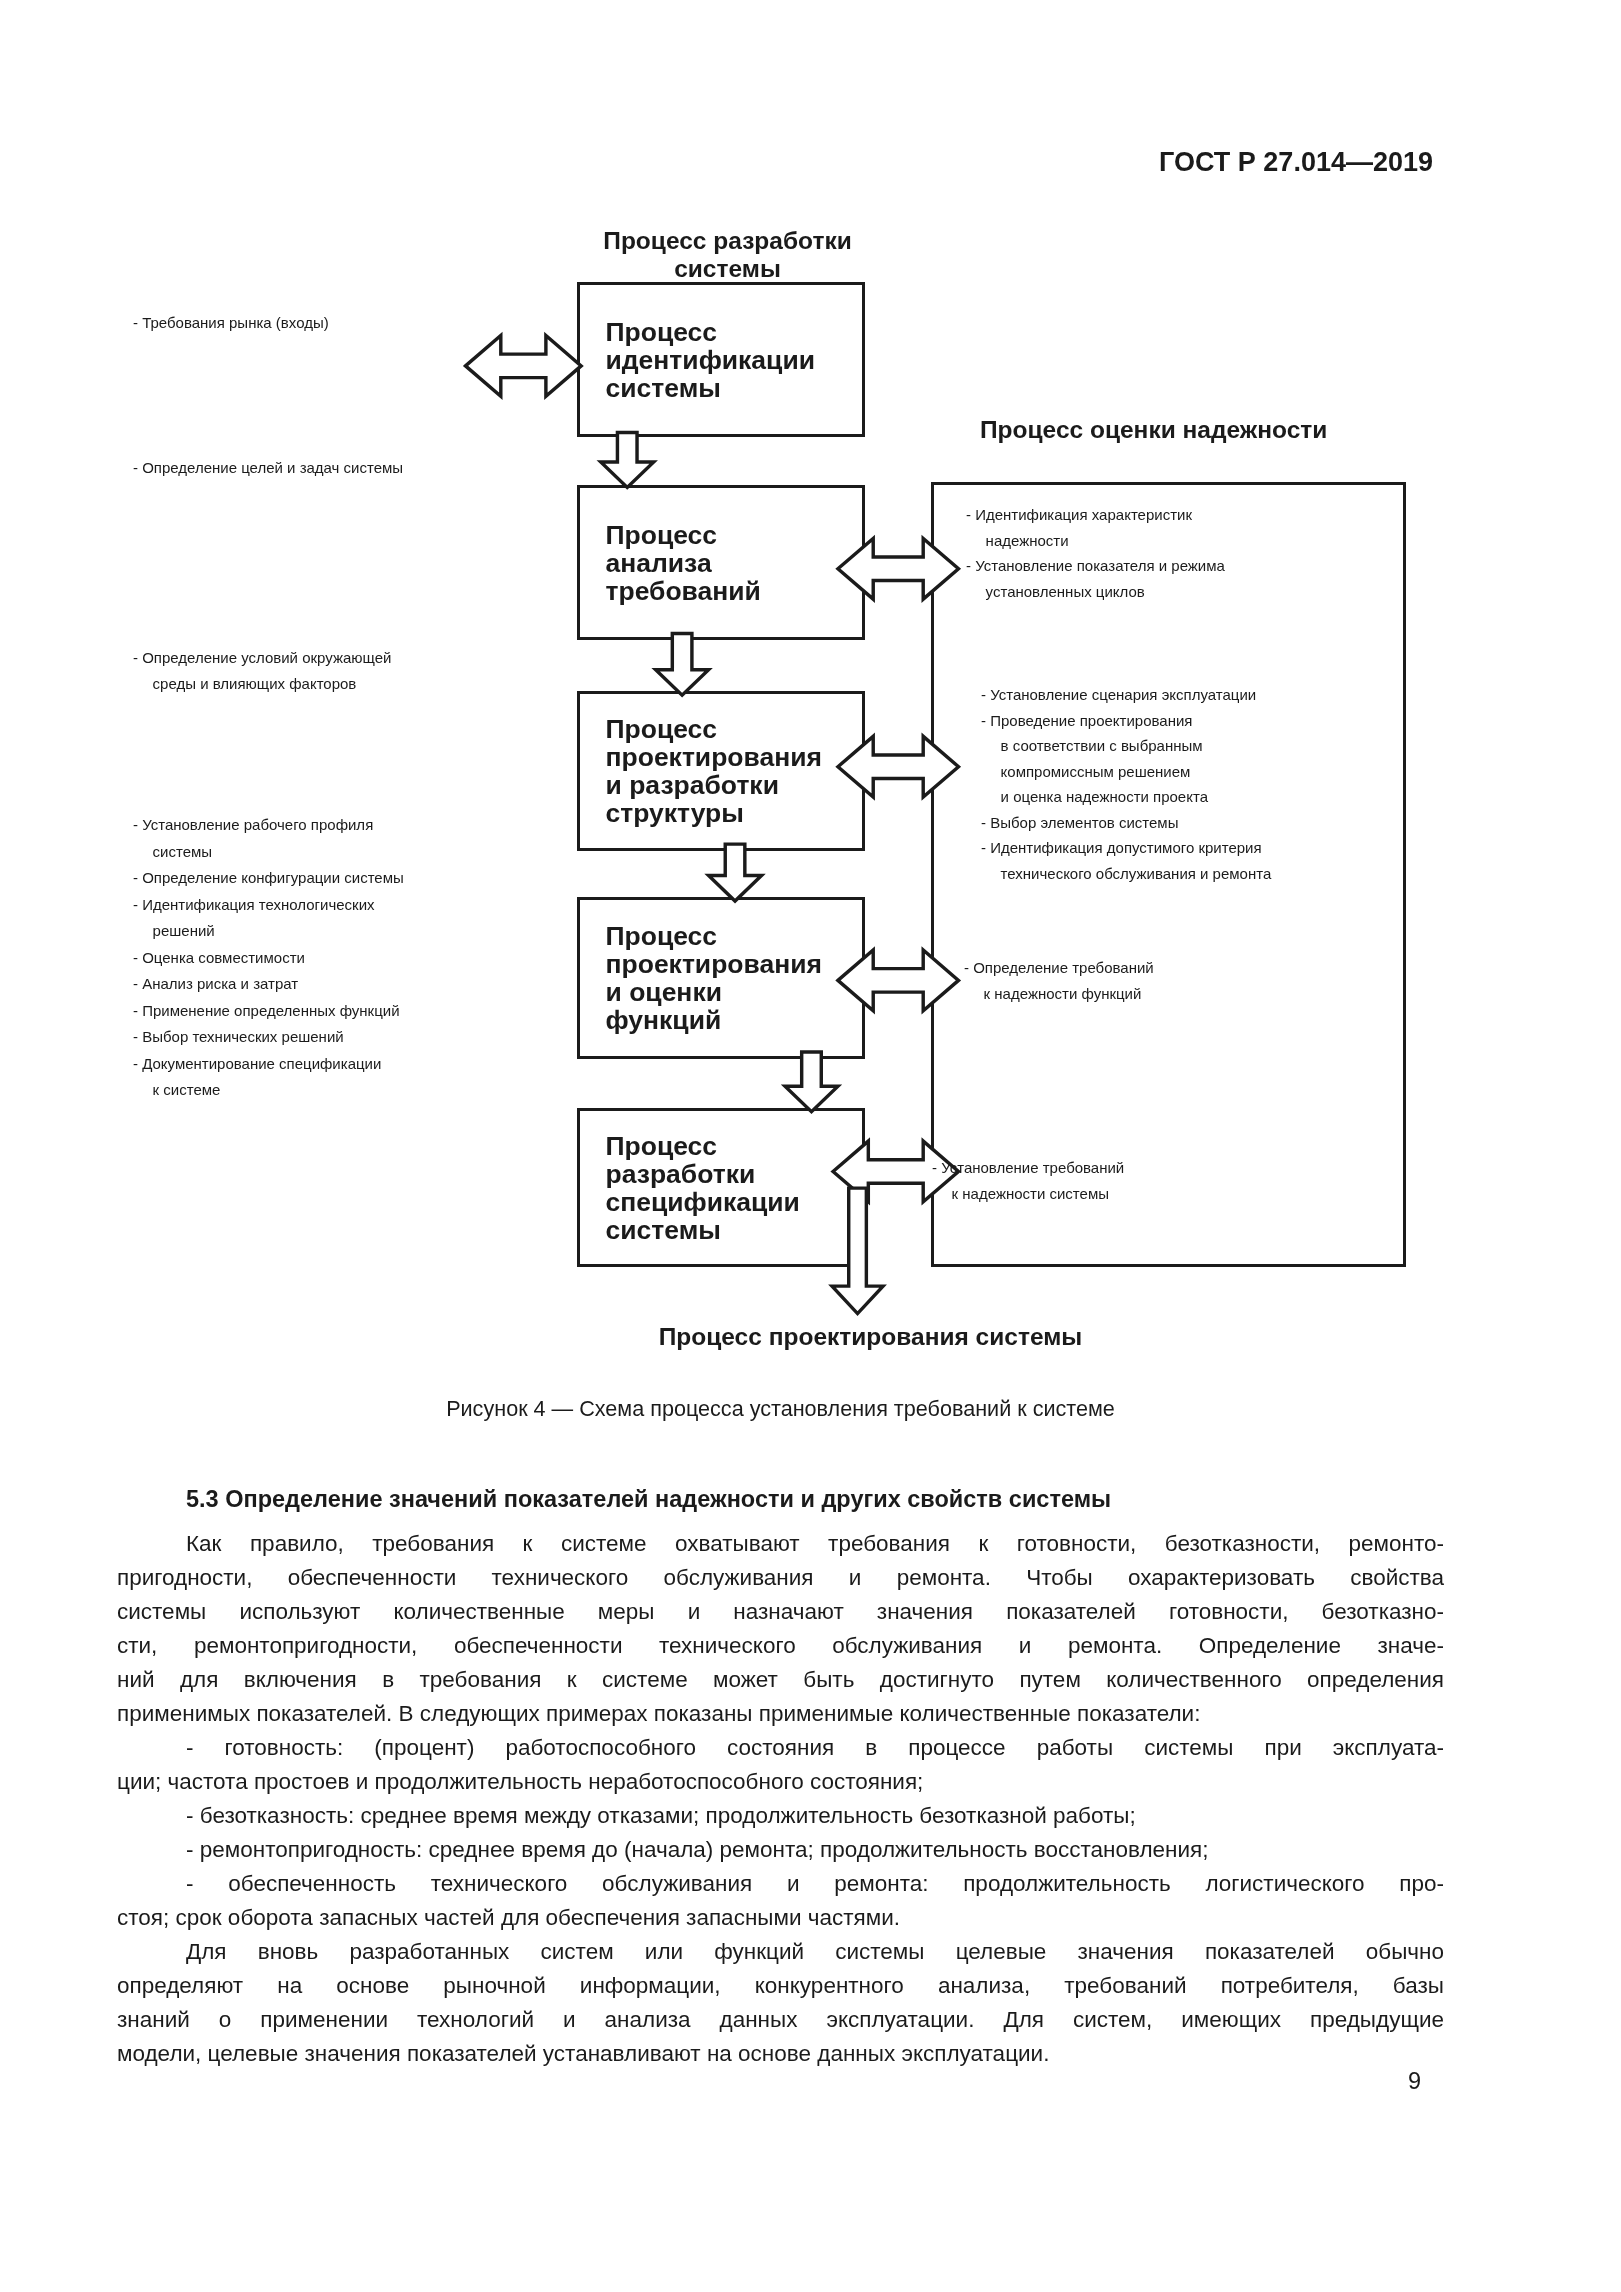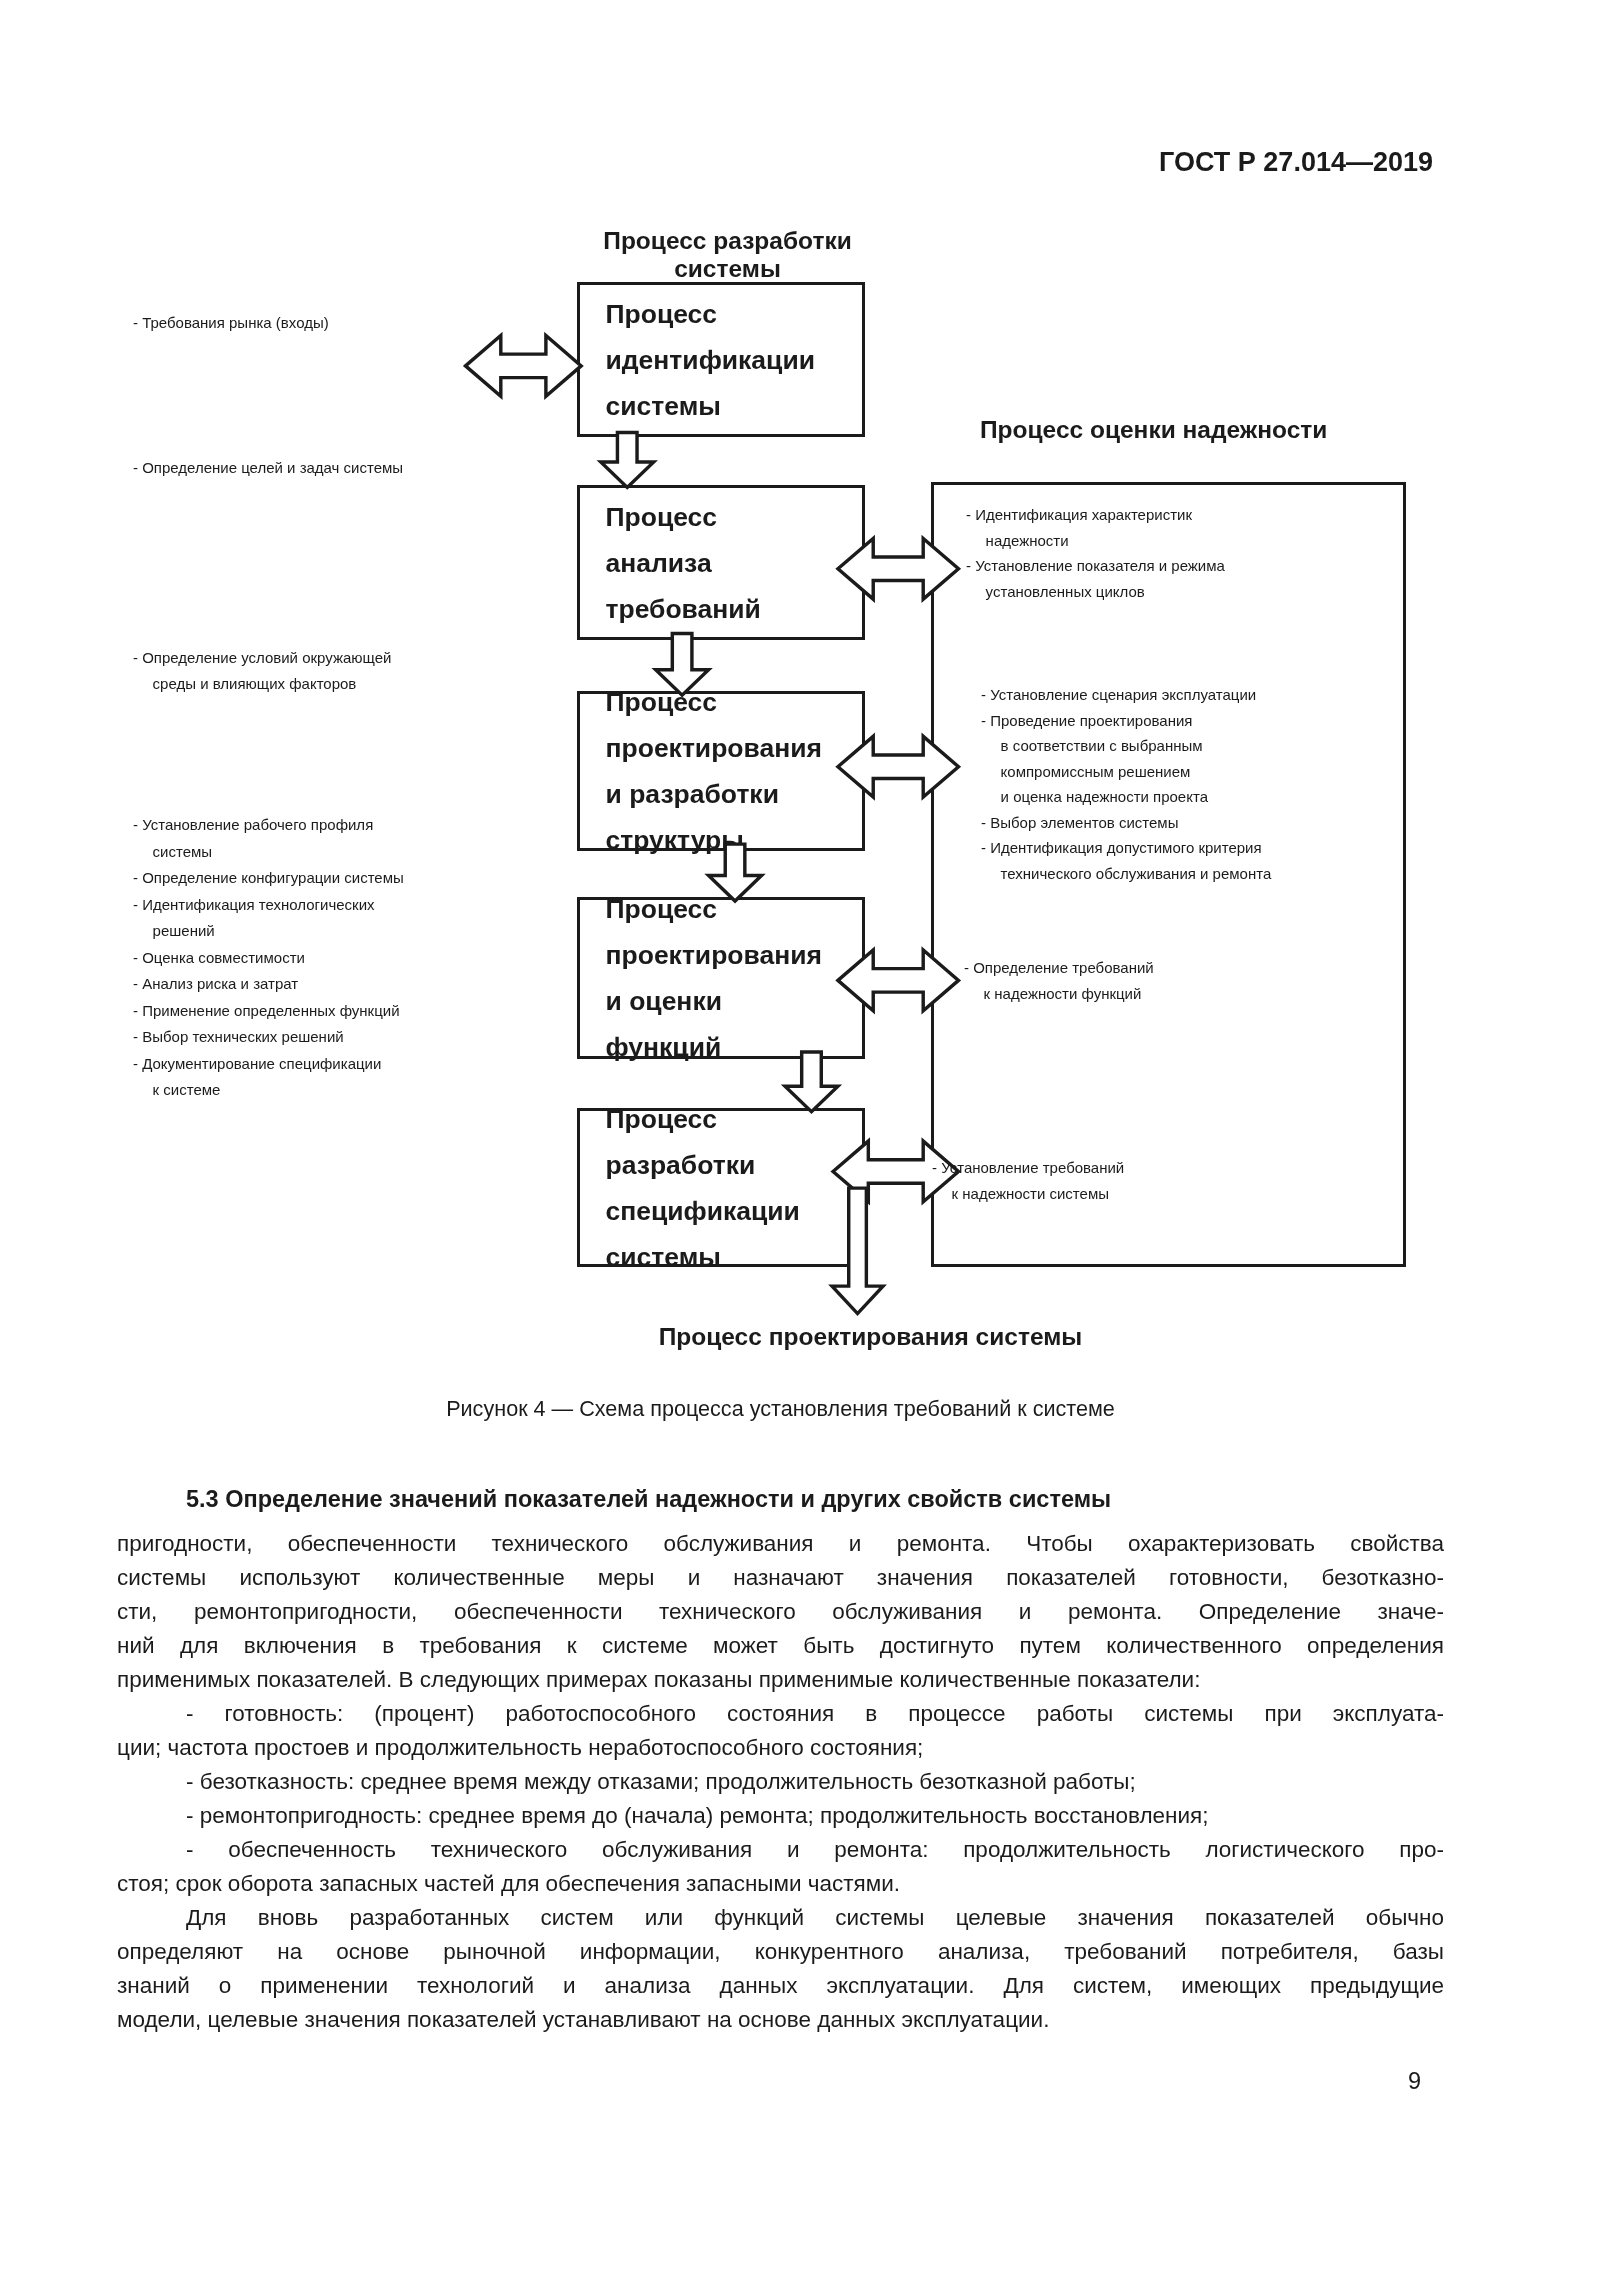--- a/index.html
+++ b/index.html
@@ -7,21 +7,21 @@
     position:relative; width:1621px; height:2293px; background:#ffffff;
     font-family:"Liberation Sans", sans-serif; color:#1b1b1b; overflow:hidden;
   }
   .abs { position:absolute; }
   
   .pbox {
     position:absolute; border:3.9px solid #1b1b1b; background:#ffffff;
     display:flex; align-items:center; box-sizing:border-box;
   }
   .pbox .blabel {
-    font-weight:bold; font-size:26.5px; line-height:46px; padding-left:25.5px;
+    font-weight:bold; font-size:26.5px; line-height:28px; padding-left:25.5px;
     white-space:pre-line;
   }
   .dtitle { font-weight:bold; font-size:24.5px; line-height:28px; }
   .center { text-align:center; }
   
   .note, .note-item {
     font-size:15px; line-height:25.5px;
     padding-left:19.6px; text-indent:-19.6px; white-space:pre-line;
   }
   .left-list .note-item { line-height:26.5px; }
@@ -130,20 +130,21 @@
   <div class="abs note" style="left:964px; top:955px; width:412px;">- Определение требований
 к надежности функций</div>
   <div class="abs note" style="left:932px; top:1155px; width:412px;">- Установление требований
 к надежности системы</div>
 
   <div class="abs caption center" style="left:117px; top:1396px; width:1327px;">Рисунок 4 — Схема процесса установления требований к системе</div>
 
   <div class="abs heading53" style="left:117px; top:1486px; width:1327px;">5.3 Определение значений показателей надежности и других свойств системы</div>
 
   <div class="abs" id="body-text" style="left:117px; top:1527px; width:1327px;">
+      <div class="bline first">Как правило, требования к системе охватывают требования к готовности, безотказности, ремонто-</div>
       <div class="bline">пригодности, обеспеченности технического обслуживания и ремонта. Чтобы охарактеризовать свойства</div>
       <div class="bline">системы используют количественные меры и назначают значения показателей готовности, безотказно-</div>
       <div class="bline">сти, ремонтопригодности, обеспеченности технического обслуживания и ремонта. Определение значе-</div>
       <div class="bline">ний для включения в требования к системе может быть достигнуто путем количественного определения</div>
       <div class="bline last">применимых показателей. В следующих примерах показаны применимые количественные показатели:</div>
       <div class="bline first">- готовность: (процент) работоспособного состояния в процессе работы системы при эксплуата-</div>
       <div class="bline last">ции; частота простоев и продолжительность неработоспособного состояния;</div>
       <div class="bline first last">- безотказность: среднее время между отказами; продолжительность безотказной работы;</div>
       <div class="bline first last">- ремонтопригодность: среднее время до (начала) ремонта; продолжительность  восстановления;</div>
       <div class="bline first">- обеспеченность технического обслуживания и ремонта: продолжительность логистического про-</div>

